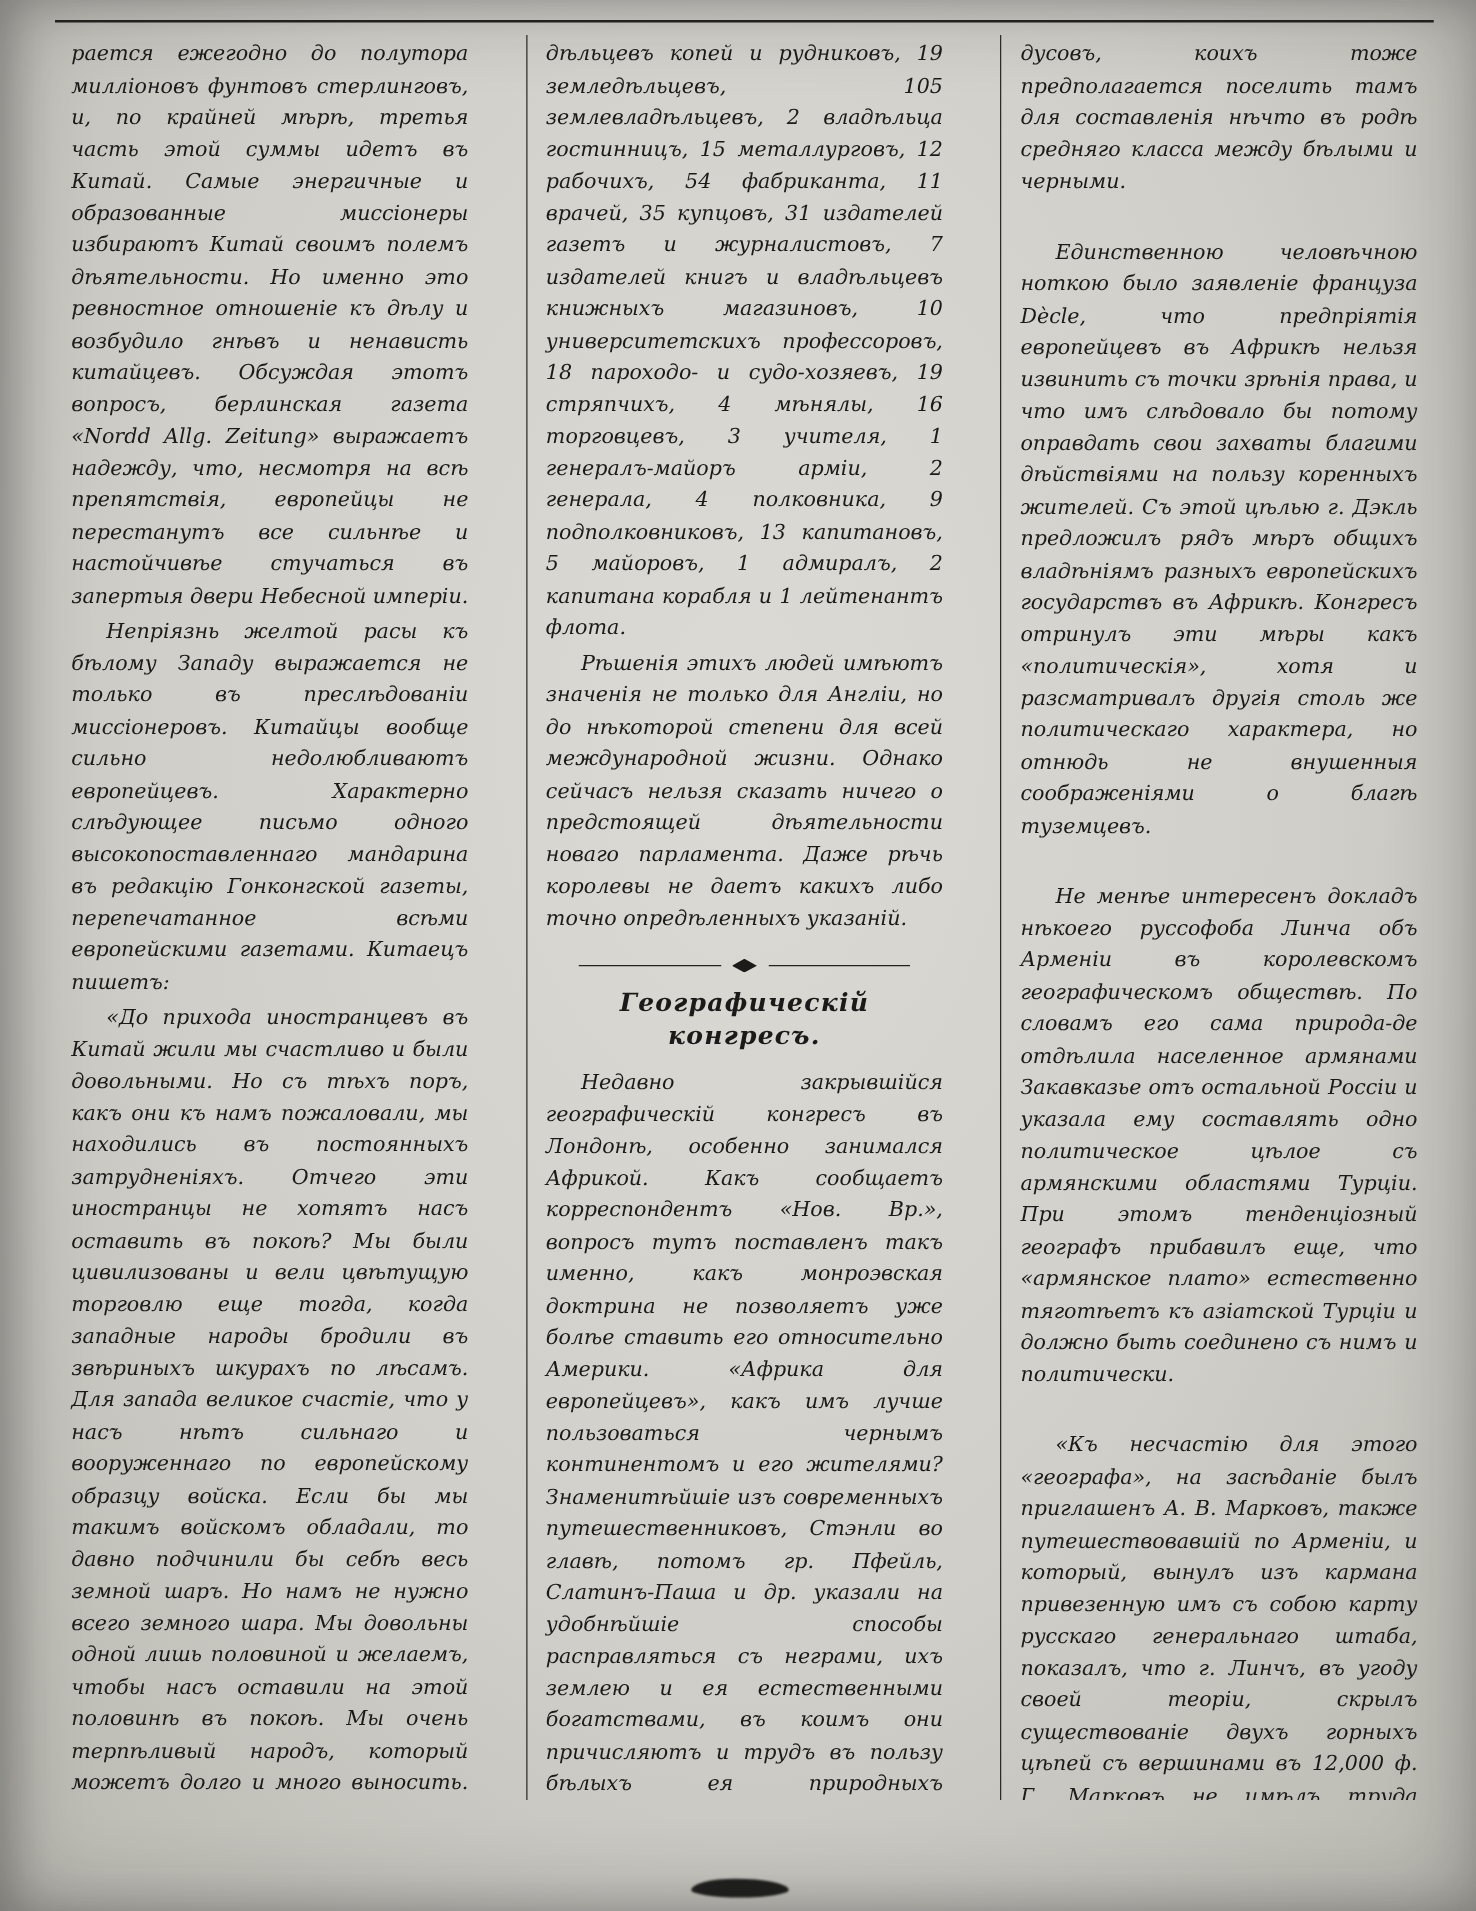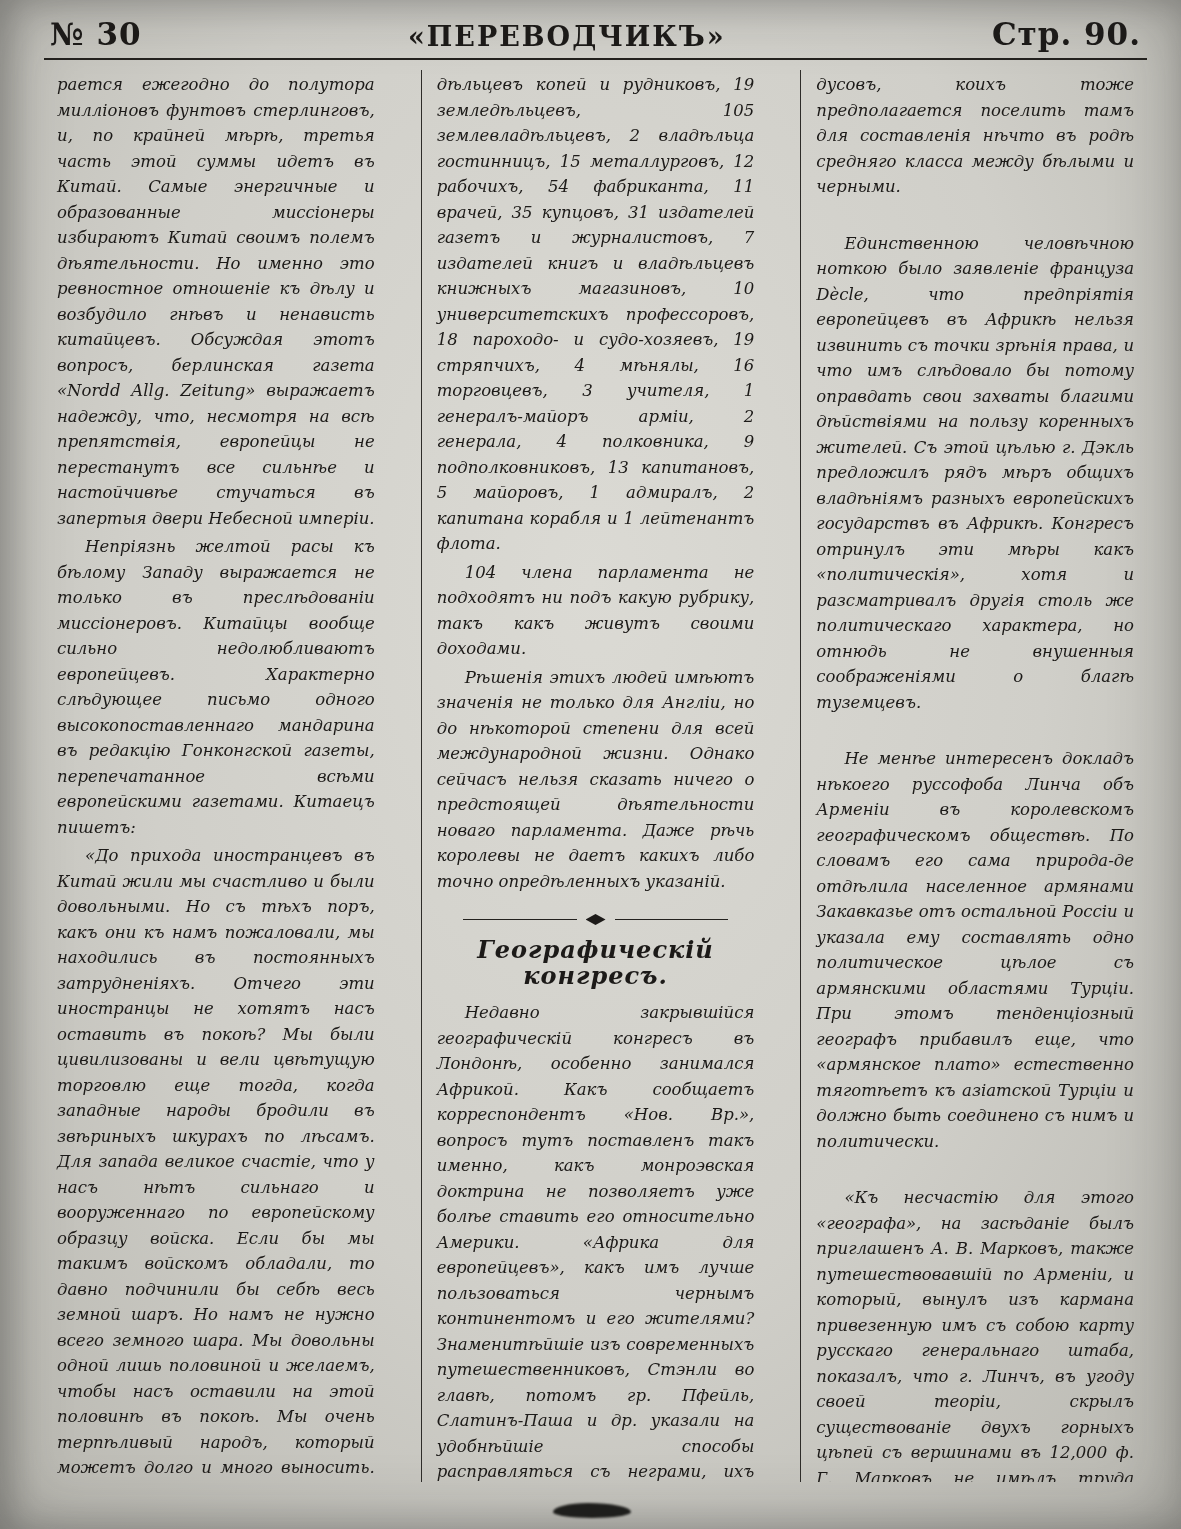--- a/index.html
+++ b/index.html
@@ -27,58 +27,52 @@
     overflow:hidden;
   }
   .col+.col{border-left:1.6px solid #2e2c29;margin-left:31px;}
   .col.flexcol{display:flex;flex-direction:column;gap:28px;}
   .para{margin:0 0 3px;text-indent:1.7em;}
   .para.cont{text-indent:0;}
   .section-heading{
     text-align:center;font-weight:bold;margin:12px 0 12px;text-indent:0;
     letter-spacing:1px;
   }
-  .section-heading.mid{font-size:24px;}
+  .section-heading.mid{font-size:20px;}
   .divider{display:flex;align-items:center;margin:20px 26px 8px;}
   .divider .line{flex:1;height:0;border-top:1.4px solid #23211e;}
   .lozenge{
     width:20px;height:11px;background:#1d1b19;margin:0 9px;
     clip-path:polygon(50% 0,100% 50%,50% 100%,0 50%);
   }
   .scan-artifact{
     position:absolute;left:553px;top:1503px;width:78px;height:15px;
     background:#121210;border-radius:45% 55% 50% 50%/60% 60% 40% 40%;
     filter:blur(1px);opacity:.92;
   }
 </style>
 </head>
 <body>
 
 <div class="page">
   <div class="inner">
 
-    <div class="header">
-      <span class="issue">№ 30</span>
-      <span class="masthead">«ПЕРЕВОДЧИКЪ»</span>
-      <span class="pageno">Стр. 90.</span>
-    </div>
     <div class="head-rule"></div>
 
     <div class="cols">
 
       <div class="col">
         <p class="para cont">рается ежегодно до полутора милліоновъ фунтовъ стерлинговъ, и, по крайней мѣрѣ, третья часть этой суммы идетъ въ Китай. Самые энергичные и образованные миссіонеры избираютъ Китай своимъ полемъ дѣятельности. Но именно это ревностное отношеніе къ дѣлу и возбудило гнѣвъ и ненависть китайцевъ. Обсуждая этотъ вопросъ, берлинская газета «Nordd Allg. Zeitung» выражаетъ надежду, что, несмотря на всѣ препятствія, европейцы не перестанутъ все сильнѣе и настойчивѣе стучаться въ запертыя двери Небесной имперіи.</p>
         <p class="para">Непріязнь желтой расы къ бѣлому Западу выражается не только въ преслѣдованіи миссіонеровъ. Китайцы вообще сильно недолюбливаютъ европейцевъ. Характерно слѣдующее письмо одного высокопоставленнаго мандарина въ редакцію Гонконгской газеты, перепечатанное всѣми европейскими газетами. Китаецъ пишетъ:</p>
         <p class="para">«До прихода иностранцевъ въ Китай жили мы счастливо и были довольными. Но съ тѣхъ поръ, какъ они къ намъ пожаловали, мы находились въ постоянныхъ затрудненіяхъ. Отчего эти иностранцы не хотятъ насъ оставить въ покоѣ? Мы были цивилизованы и вели цвѣтущую торговлю еще тогда, когда западные народы бродили въ звѣриныхъ шкурахъ по лѣсамъ. Для запада великое счастіе, что у насъ нѣтъ сильнаго и вооруженнаго по европейскому образцу войска. Если бы мы такимъ войскомъ обладали, то давно подчинили бы себѣ весь земной шаръ. Но намъ не нужно всего земного шара. Мы довольны одной лишь половиной и желаемъ, чтобы насъ оставили на этой половинѣ въ покоѣ. Мы очень терпѣливый народъ, который можетъ долго и много выносить. Но скоро намъ всѣ эти приставанія надоѣдятъ и тогда мы завоюемъ весь міръ, все сметемъ съ лица земли и привьемъ милліонамъ людей остальныхъ незначительныхъ странъ нашу старинную, но болѣе высокую культуру.</p>
 
       </div>
 
       <div class="col">
         <p class="para cont">дѣльцевъ копей и рудниковъ, 19 земледѣльцевъ, 105 землевладѣльцевъ, 2 владѣльца гостинницъ, 15 металлурговъ, 12 рабочихъ, 54 фабриканта, 11 врачей, 35 купцовъ, 31 издателей газетъ и журналистовъ, 7 издателей книгъ и владѣльцевъ книжныхъ магазиновъ, 10 университетскихъ профессоровъ, 18 пароходо- и судо-хозяевъ, 19 стряпчихъ, 4 мѣнялы, 16 торговцевъ, 3 учителя, 1 генералъ-майоръ арміи, 2 генерала, 4 полковника, 9 подполковниковъ, 13 капитановъ, 5 майоровъ, 1 адмиралъ, 2 капитана корабля и 1 лейтенантъ флота.</p>
-        <p class="para">104 члена парламента не подходятъ ни подъ какую рубрику, такъ какъ живутъ своими доходами.</p>
         <p class="para">Рѣшенія этихъ людей имѣютъ значенія не только для Англіи, но до нѣкоторой степени для всей международной жизни. Однако сейчасъ нельзя сказать ничего о предстоящей дѣятельности новаго парламента. Даже рѣчь королевы не даетъ какихъ либо точно опредѣленныхъ указаній.</p>
         <div class="divider">
           <span class="line"></span>
           <span class="lozenge"></span>
           <span class="line"></span>
         </div>
         <h2 class="section-heading mid">Географическій конгресъ.</h2>
         <p class="para">Недавно закрывшійся географическій конгресъ въ Лондонѣ, особенно занимался Африкой. Какъ сообщаетъ корреспондентъ «Нов. Вр.», вопросъ тутъ поставленъ такъ именно, какъ монроэвская доктрина не позволяетъ уже болѣе ставить его относительно Америки. «Африка для европейцевъ», какъ имъ лучше пользоваться чернымъ континентомъ и его жителями? Знаменитѣйшіе изъ современныхъ путешественниковъ, Стэнли во главѣ, потомъ гр. Пфейль, Слатинъ-Паша и др. указали на удобнѣйшіе способы расправляться съ неграми, ихъ землею и ея естественными богатствами, въ коимъ они причисляютъ и трудъ въ пользу бѣлыхъ ея природныхъ обитателей. По ихъ мнѣнію, Африку надо поскорѣе захватить всю окончательно и подѣлить между европейцами. Высокія плато восточной и центральной Африки удобны для поселенія бѣлыхъ точно также, какъ Бразилія и Вестъ-Индія. Они должны лишь воздерживаться отъ горячительныхъ напитковъ и отъ физическаго труда. Послѣдняго имъ и не нужно: работать будутъ черные, въ коихъ нѣтъ недостатка; бѣлые же могутъ жить въ санаторіяхъ на холмахъ, а надзирать за работами можно взять мулатовъ или пи-</p>
       </div>
 

